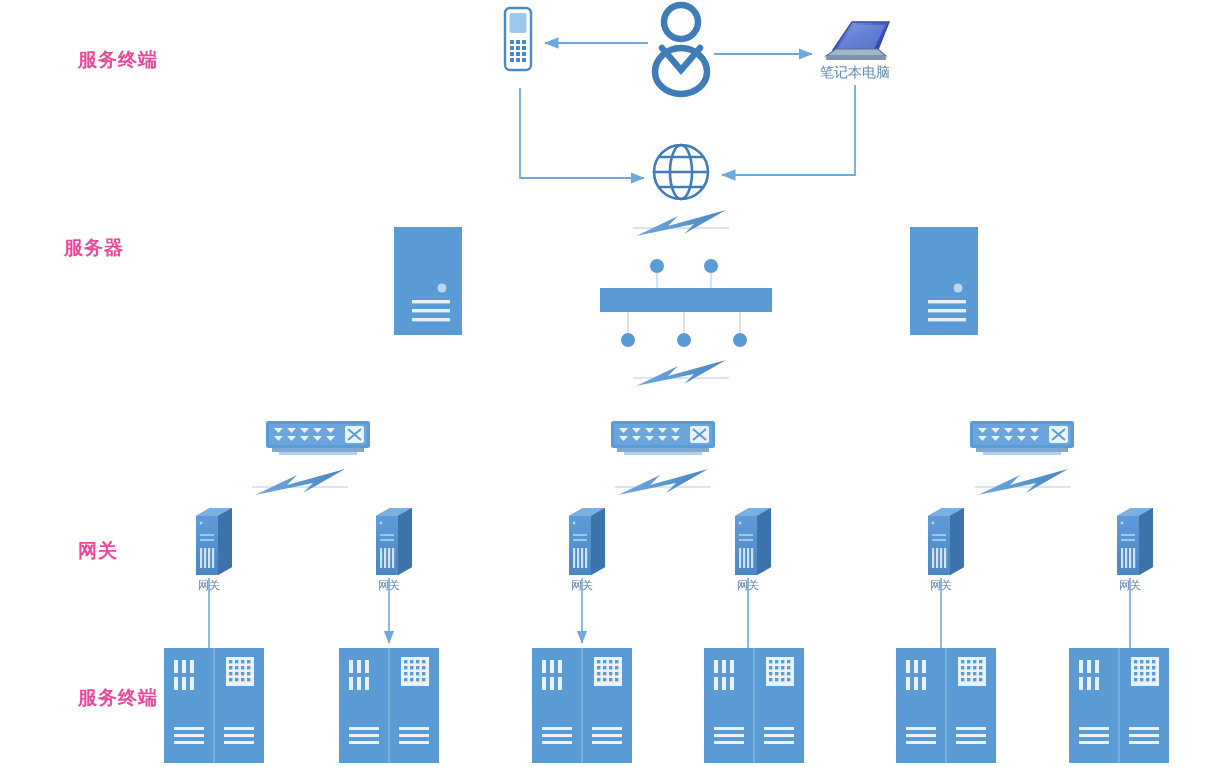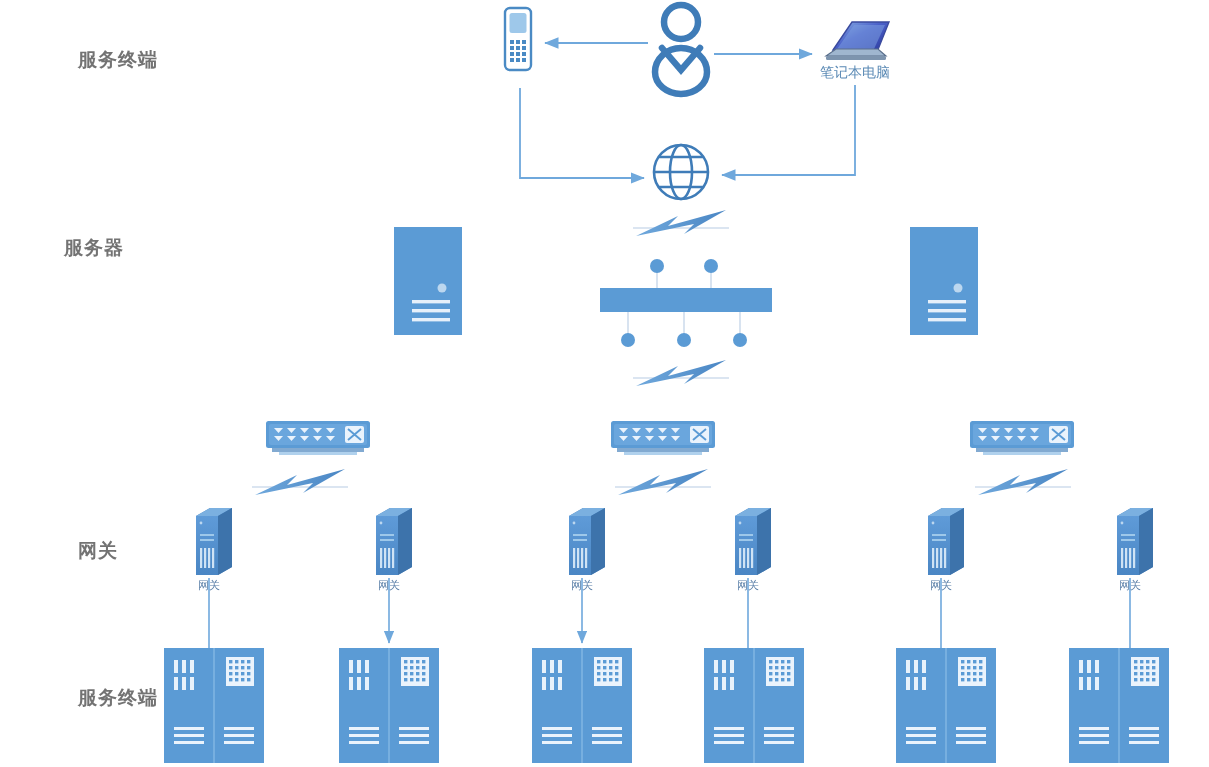--- a/index.html
+++ b/index.html
@@ -13,21 +13,21 @@
   }
   #stage {
     position: relative;
     width: 1209px;
     height: 767px;
     background: #ffffff;
     overflow: hidden;
   }
   .layer-label {
     position: absolute;
-    color: #737373;
+    color: #ec4899;
     font-weight: bold;
     font-size: 19px;
     letter-spacing: 1px;
     white-space: nowrap;
   }
   .svg-main {
     position: absolute;
     left: 0;
     top: 0;
     width: 1209px;

